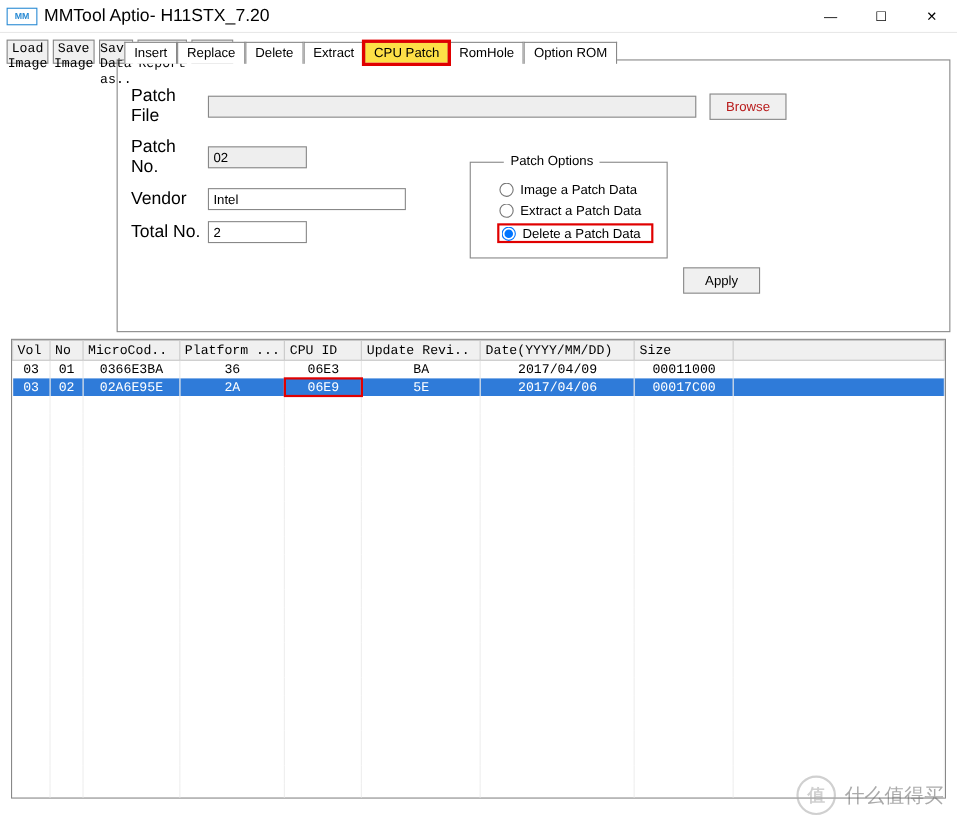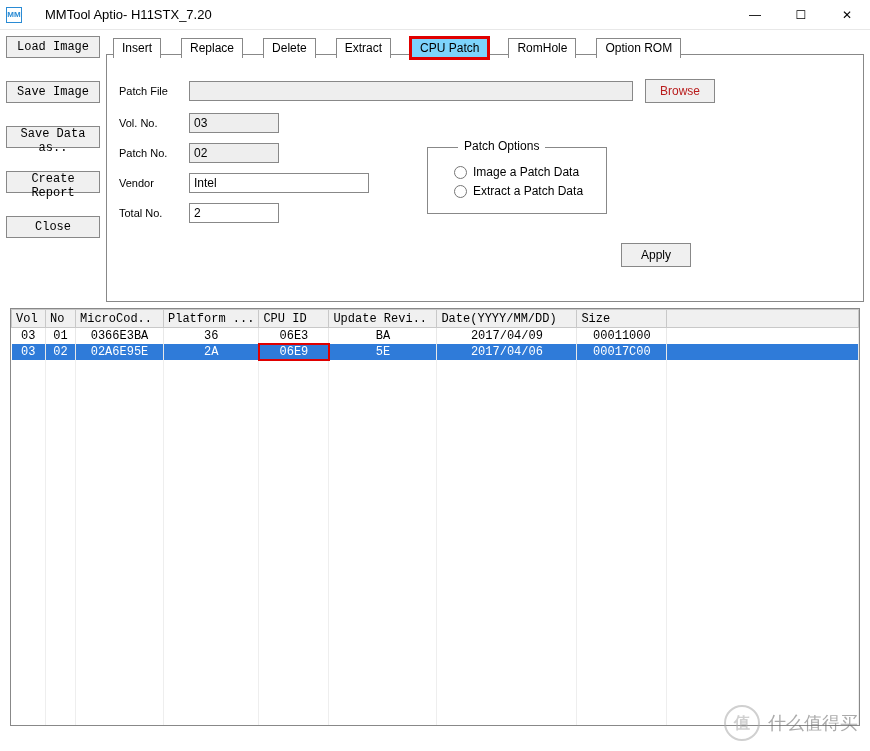--- a/index.html
+++ b/index.html
@@ -14,47 +14,47 @@
 }
 .titlebar {
   height: 30px;
   background: #fff;
   border-bottom: 1px solid #e8e8e8;
   display: flex;
   align-items: center;
   padding: 0 0 0 6px;
 }
 .titlebar .app-icon {
-  width: 16px; height: 16px;
+  width: 28px; height: 16px;
   border: 1px solid #2a8bd4;
   background: #fff;
   display: flex;
   align-items: center;
   justify-content: center;
   font-size: 8px;
   color: #2a8bd4;
   font-weight: bold;
-  margin-right: 23px;
-}
-.titlebar .title { flex: 1; font-size: 13px; }
+  margin-right: 6px;
+}
+.titlebar .title { flex: 1; font-size: 16px; }
 .titlebar .win-controls { display: flex; }
 .titlebar .win-btn {
   width: 46px; height: 30px;
   display: flex; align-items: center; justify-content: center;
   font-family: sans-serif;
 }
 .main-area {
   display: flex;
   padding: 6px 6px 0 6px;
 }
 .left-buttons {
   width: 100px;
   display: flex;
-  flex-direction: column;
-  gap: 23px;
+  flex-direction: row;
+  gap: 4px;
   padding-right: 6px;
 }
 .left-buttons button {
   height: 22px;
   background: #f0f0f0;
   border: 1px solid #888;
   font-size: 12px;
   cursor: pointer;
   font-family: "Courier New", monospace;
 }
@@ -69,43 +69,43 @@
   position: absolute;
   top: -18px;
   left: 6px;
   display: flex;
 }
 .tab {
   border: 1px solid #888;
   border-bottom: none;
   background: #fff;
   padding: 2px 8px;
-  margin-right: 20px;
+  margin-right: 0;
   font-size: 12px;
   cursor: pointer;
   position: relative;
   top: 1px;
 }
 .tab.active {
-  background: #7dd3fc;
+  background: #fde047;
   z-index: 2;
   border-bottom: 1px solid #fff;
 }
 .tab.highlight {
   outline: 3px solid #e00000;
   outline-offset: -1px;
 }
 .form-row {
   display: flex;
   align-items: center;
   margin-bottom: 10px;
 }
 .form-row label {
   width: 70px;
-  font-size: 11px;
+  font-size: 16px;
 }
 .form-row input[type="text"] {
   height: 20px;
   border: 1px solid #888;
   background: #eee;
   padding: 0 4px;
   font-size: 12px;
 }
 .patch-file-input { width: 444px; }
 .small-input { width: 90px; }
@@ -243,24 +243,20 @@
       <div class="tab">RomHole</div>
       <div class="tab">Option ROM</div>
     </div>
 
     <div class="form-row" style="margin-top:16px;">
       <label>Patch File</label>
       <input type="text" class="patch-file-input" readonly="" value="" style="">
       <button class="browse-btn">Browse</button>
     </div>
     <div class="form-row">
-      <label>Vol. No.</label>
-      <input type="text" class="small-input" readonly="" value="03" style="">
-    </div>
-    <div class="form-row">
       <label>Patch No.</label>
       <input type="text" class="small-input" readonly="" value="02" style="">
     </div>
     <div class="form-row">
       <label>Vendor</label>
       <input type="text" class="vendor-input" value="Intel" style="">
     </div>
     <div class="form-row">
       <label>Total No.</label>
       <input type="text" class="small-input" style="background: rgb(255, 255, 255);" value="2">
@@ -268,20 +264,24 @@
 
     <div class="patch-options">
       <div class="legend">Patch Options</div>
       <div class="radio-row">
         <input type="radio" name="po" style="">
         <span>Image a Patch Data</span>
       </div>
       <div class="radio-row">
         <input type="radio" name="po" style="">
         <span>Extract a Patch Data</span>
+      </div>
+      <div class="radio-row radio-highlight">
+        <input type="radio" name="po" checked="" style="">
+        <span>Delete a Patch Data</span>
       </div>
     </div>
 
     <div class="apply-wrap">
       <button class="apply-btn">Apply</button>
     </div>
   </div>
 </div>
 
 <div class="table-wrap">

